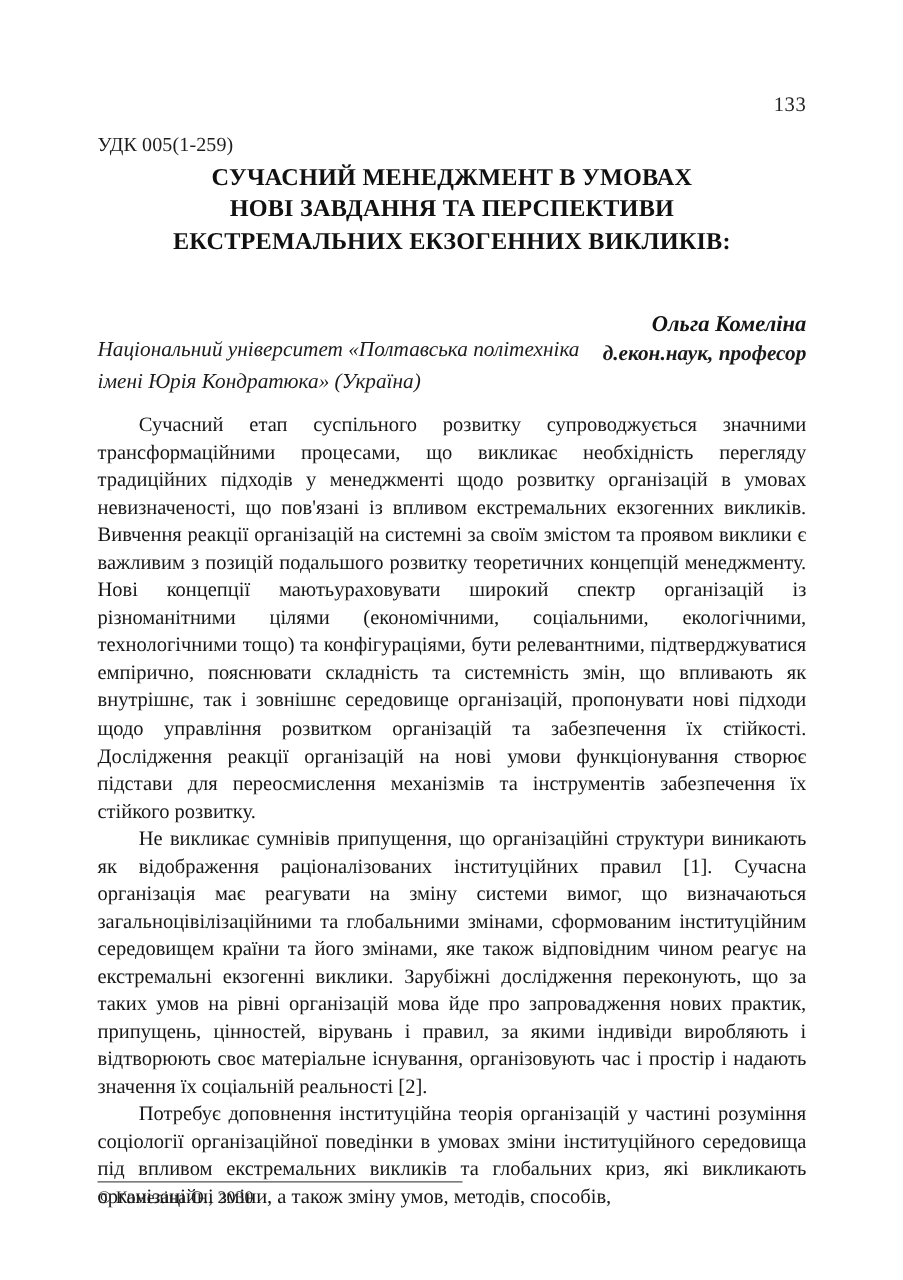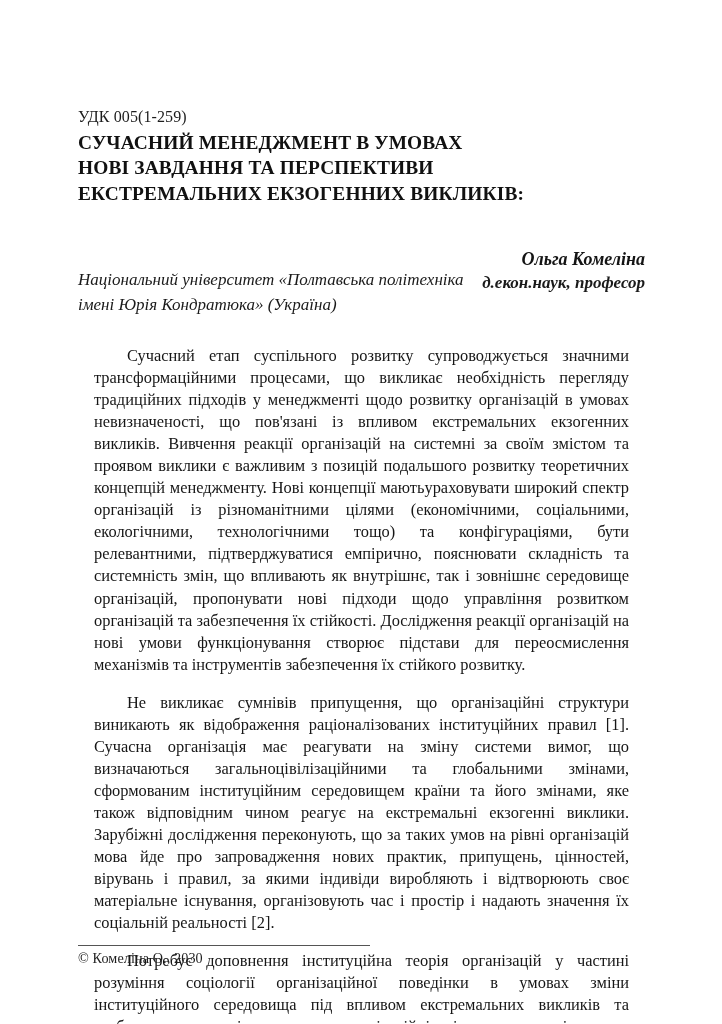--- a/index.html
+++ b/index.html
@@ -48,21 +48,21 @@
     color: #1d1d1d;
     letter-spacing: 0.1px;
   }
 
   
   .title-block {
     position: absolute;
     left: 78px;
     top: 130px;
     width: 567px;
-    text-align: left;
+    text-align: center;
   }
   .title-line {
     font-size: 19.4px;
     font-weight: bold;
     line-height: 25.4px;
     letter-spacing: 0.15px;
     color: #111111;
     white-space: nowrap;
   }
 
@@ -111,21 +111,21 @@
     left: 78px;
     top: 329px;
     width: 567px;
   }
   .para {
     font-size: 16.4px;
     line-height: 22.05px;
     text-align: justify;
     text-justify: inter-word;
     text-indent: 33px;
-    margin: 16px;
+    margin: 0;
     color: #161616;
     hyphens: manual;
   }
 
   
   .footnote-rule {
     position: absolute;
     left: 78px;
     top: 945px;
     width: 292px;
@@ -139,20 +139,21 @@
     font-size: 14.2px;
     color: #1e1e1e;
     letter-spacing: 0.1px;
   }
 </style>
 </head>
 <body>
 
 <div class="page">
 
+  <div class="page-number">133</div>
 
   <div class="udc">УДК 005(1-259)</div>
 
   <div class="title-block">
     <div class="title-line">СУЧАСНИЙ МЕНЕДЖМЕНТ В УМОВАХ</div>
     <div class="title-line">НОВІ ЗАВДАННЯ ТА ПЕРСПЕКТИВИ</div>
     <div class="title-line">ЕКСТРЕМАЛЬНИХ ЕКЗОГЕННИХ ВИКЛИКІВ:</div>
   </div>
 
   <div class="author-block">

